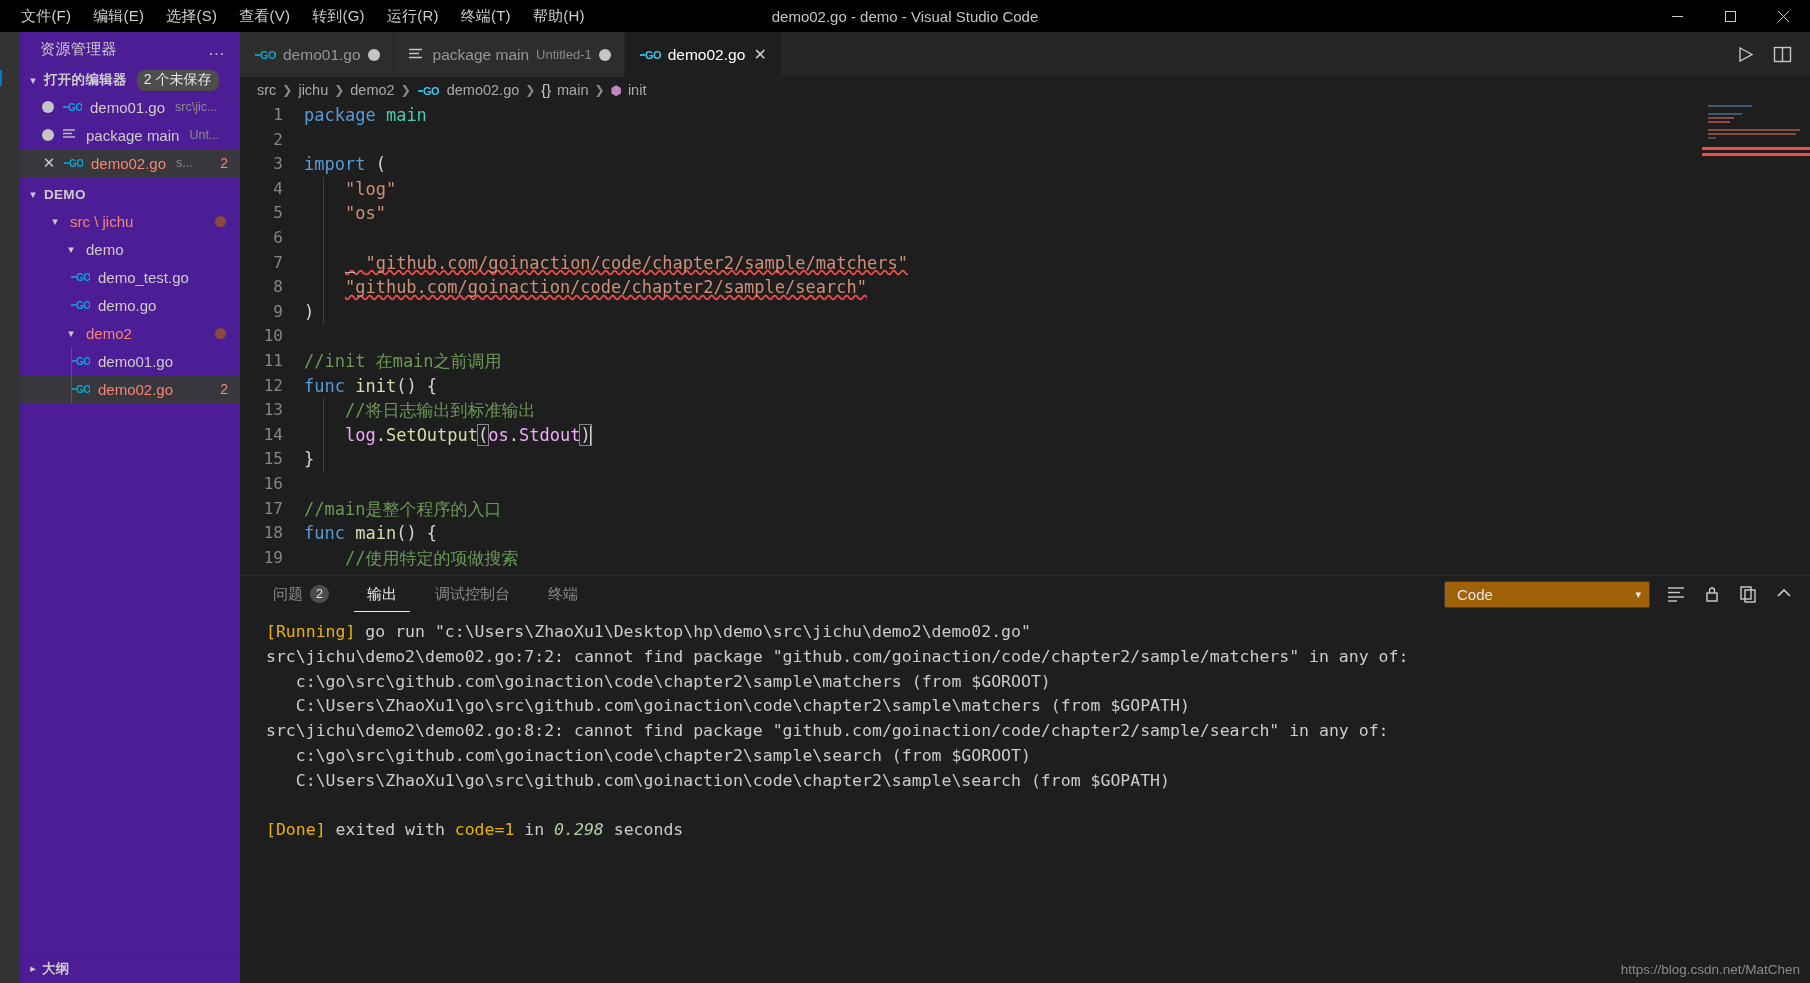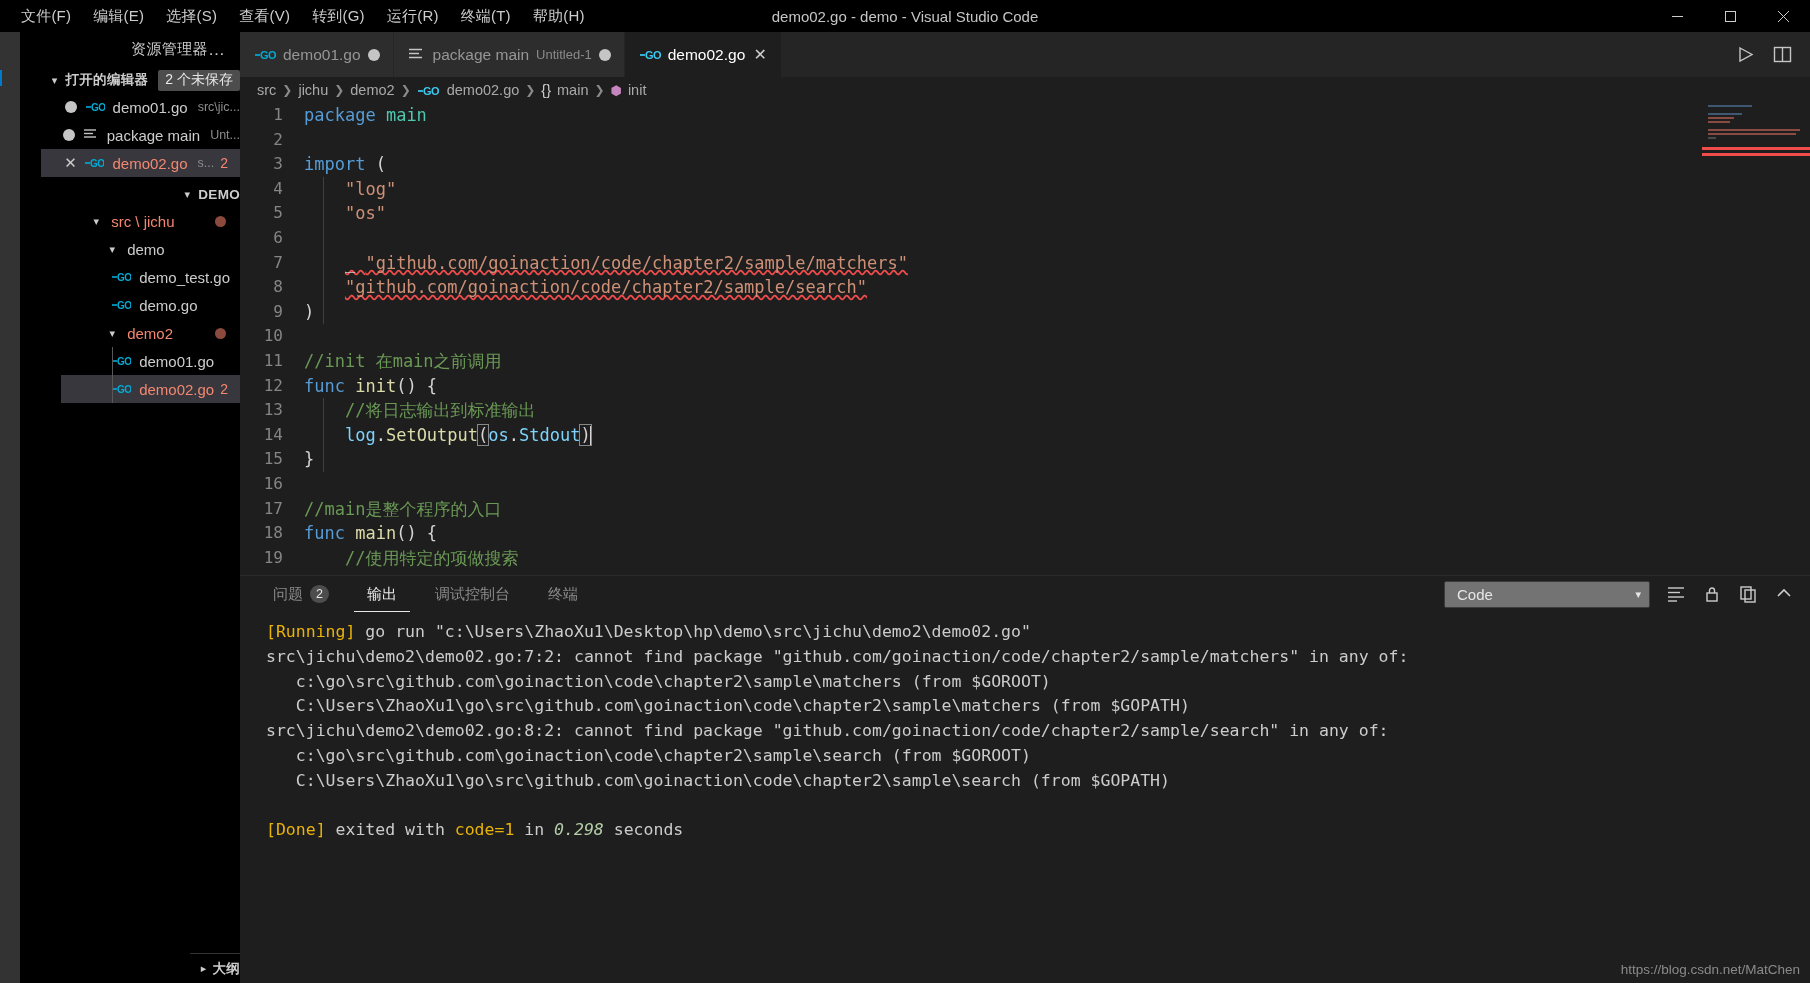--- a/index.html
+++ b/index.html
@@ -37,43 +37,42 @@
   
   .activitybar {
     width: 20px; background: #333333; flex: 0 0 20px; position: relative;
   }
   .activitybar .act-indicator {
     position: absolute; left: 0; top: 38px; width: 2px; height: 16px; background: #007acc;
   }
 
   
   .sidebar {
-    width: 220px; flex: 0 0 220px; background: #000000; display: flex; flex-direction: column;
+    width: 220px; flex: 0 0 220px; background: #4c1d95; display: flex; flex-direction: column;
     min-height: 0;
-    align-items: flex-end;
   }
   .sidebar-head {
     height: 35px; display: flex; align-items: center; justify-content: space-between;
     padding: 0 14px 0 20px; flex: 0 0 35px;
   }
   .sidebar-title { color: #cccccc; font-size: 15px; letter-spacing: .4px; }
   .kebab { color: #cccccc; font-size: 17px; letter-spacing: 1px; line-height: 10px; }
 
   .section-head {
     display: flex; align-items: center; height: 26px; padding-left: 4px; gap: 2px;
   }
   .twisty {
     width: 18px; text-align: center; color: #cccccc; font-size: 11px; flex: 0 0 18px;
     display: inline-block;
   }
   .section-label {
     color: #cccccc; font-size: 13.5px; font-weight: bold; letter-spacing: .3px; white-space: nowrap;
   }
   .badge-count {
-    background: #4d4d4d; color: #e7e7e7; font-size: 14px; border-radius: 2px;
+    background: #4d4d4d; color: #e7e7e7; font-size: 14px; border-radius: 8px;
     padding: 1px 7px 2px; margin-left: 8px; white-space: nowrap;
   }
 
   .row {
     display: flex; align-items: center; height: 28px; padding-left: 22px; gap: 6px;
     white-space: nowrap; overflow: hidden; position: relative;
   }
   .row.selected { background: #37373d; }
   .dirty-dot {
     width: 12px; height: 12px; border-radius: 50%; background: #c5c5c5; flex: 0 0 12px;
@@ -150,21 +149,21 @@
     width: 64px; flex: 0 0 64px; text-align: right; padding-right: 21px;
     color: #858585; font-family: "DejaVu Sans Mono", monospace; font-size: 16px;
   }
   .ctext { position: relative; white-space: pre; }
   .kw      { color: #569cd6; }
   .fn      { color: #dcdcaa; }
   .str     { color: #ce9178; }
   .cmt     { color: #6a9955; }
   .plain   { color: #d4d4d4; }
   .pkgname { color: #4ec9b0; }
-  .var     { color: #7dd3fc; }
+  .var     { color: #f0abfc; }
   .squiggle {
     text-decoration: underline wavy #f14c4c; text-decoration-skip-ink: none;
   }
   .indent-guide {
     position: absolute; width: 1px; background: #404040; top: 0; bottom: 0;
   }
   .bracket-box { outline: 1px solid #888; }
   .cursor {
     display: inline-block; width: 2px; height: 19px; background: #d4d4d4;
     vertical-align: -4px; margin-left: -1px;
@@ -193,21 +192,21 @@
   .ptab.active { color: #e7e7e7; box-shadow: inset 0 -1px 0 0 #e7e7e7; }
   .ptab-badge {
     background: #4d4d4d; color: #e7e7e7; font-size: 12.5px; border-radius: 9px;
     min-width: 19px; height: 18px; display: inline-flex; align-items: center; justify-content: center;
     padding: 0 5px;
   }
   .panel-right {
     margin-left: auto; display: flex; align-items: center; gap: 16px; padding-right: 16px;
   }
   .select-box {
-    width: 206px; height: 27px; background: #737373; border: 1px solid #3c3c3c;
+    width: 206px; height: 27px; background: #a16207; border: 1px solid #3c3c3c;
     color: #e7e7e7; font-size: 15px; display: flex; align-items: center;
     padding: 0 8px 0 12px; border-radius: 2px;
   }
   .select-box .chev { margin-left: auto; font-size: 11px; color: #e7e7e7; }
   .picon { color: #cccccc; display: flex; align-items: center; }
 
   .panel-body {
     flex: 1 1 auto; overflow: hidden; padding: 8px 0 0 0; position: relative;
   }
   .olog {

